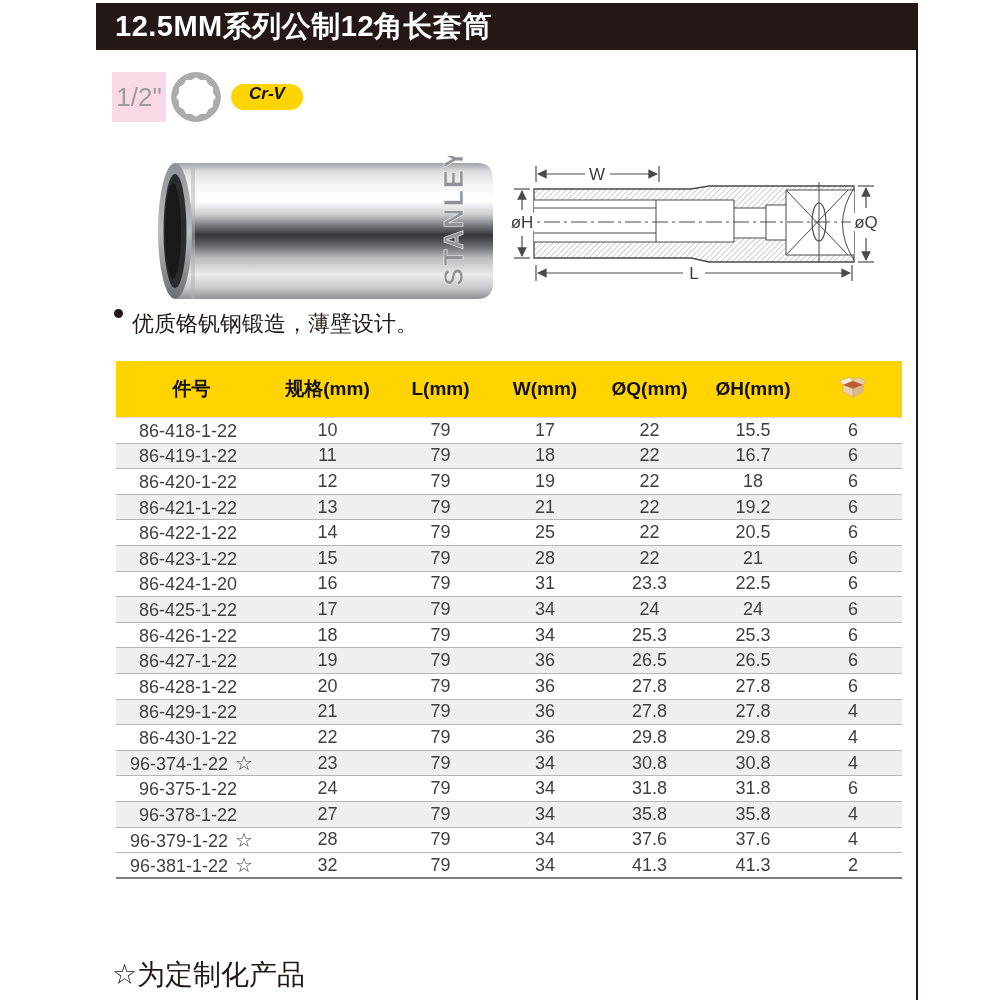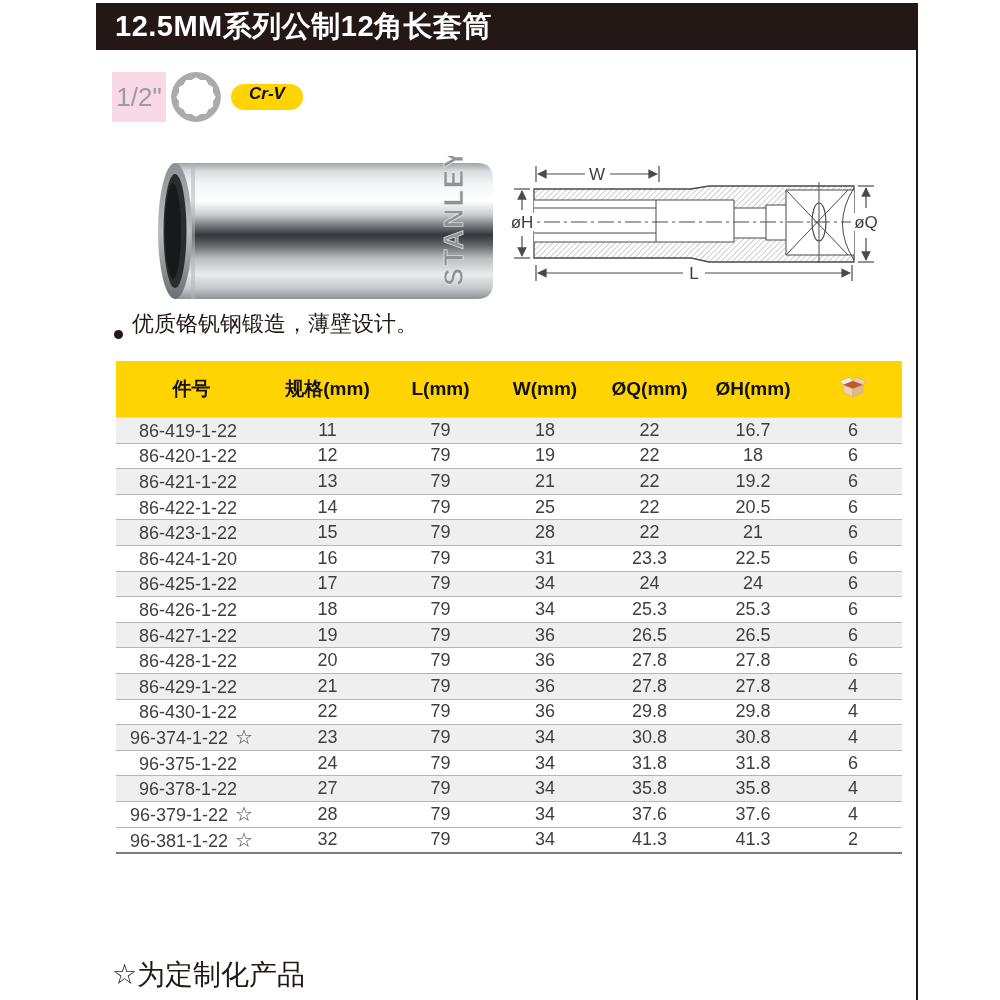--- a/index.html
+++ b/index.html
@@ -21,21 +21,21 @@
   .pt12-icon{position:absolute;left:154px;top:69px;}
   .crv-badge{position:absolute;left:217px;top:84px;width:72px;height:26px;background:#ffd400;
              border-radius:13px;display:flex;align-items:flex-start;justify-content:center;}
   .crv-badge span{font-size:17px;font-weight:bold;font-style:italic;color:#111;}
 
   
   .photo{position:absolute;left:133px;top:156px;}
   .diagram{position:absolute;left:493px;top:158px;}
 
   
-  .feature{position:absolute;left:100px;top:309px;display:flex;align-items:flex-end;}
+  .feature{position:absolute;left:100px;top:309px;display:flex;align-items:flex-start;}
   .feature .dot{width:9px;height:9px;border-radius:50%;background:#231815;margin-right:9px;flex:0 0 auto;}
   .feature span.txt{font-size:22px;color:#231815;}
 
   
   .spec-table{position:absolute;left:102px;top:361px;width:786px;border-collapse:collapse;table-layout:fixed;}
   .spec-table th{background:#ffd400;height:32px;font-size:19px;font-weight:bold;color:#111;
                  text-align:center;padding:12px;border-bottom:1px solid #d8d8d8;}
   .spec-table td{height:25.6px;font-size:18px;color:#3f3f3f;text-align:center;padding:0;
                  border-bottom:1px solid #b5b5b5;box-sizing:border-box;}
   .spec-table tr.alt td{background:#efefef;}
@@ -203,20 +203,29 @@
             <polygon points="3,9 0,5 10,1 13,5" fill="#f7ead8" stroke="#caa67c" stroke-width="0.6"></polygon>
             <polygon points="23,9 26,5 16,1 13,5" fill="#e9cfae" stroke="#caa67c" stroke-width="0.6"></polygon>
             <polygon points="3,9 13,5 23,9 13,13" fill="#bb5a33"></polygon>
             <polygon points="3,9 13,13 13,21 3,16" fill="#edd3b3" stroke="#caa67c" stroke-width="0.6"></polygon>
             <polygon points="23,9 13,13 13,21 23,16" fill="#dfb98c" stroke="#caa67c" stroke-width="0.6"></polygon>
           </svg>
         </th>
       </tr>
     </thead>
     <tbody>
+        <tr>
+      <td><span>86-418-1-22</span><span class="star"></span></td>
+      <td>10</td>
+      <td>79</td>
+      <td>17</td>
+      <td>22</td>
+      <td>15.5</td>
+      <td>6</td>
+    </tr>
         <tr class="alt">
       <td><span>86-419-1-22</span><span class="star"></span></td>
       <td>11</td>
       <td>79</td>
       <td>18</td>
       <td>22</td>
       <td>16.7</td>
       <td>6</td>
     </tr>
         <tr>

